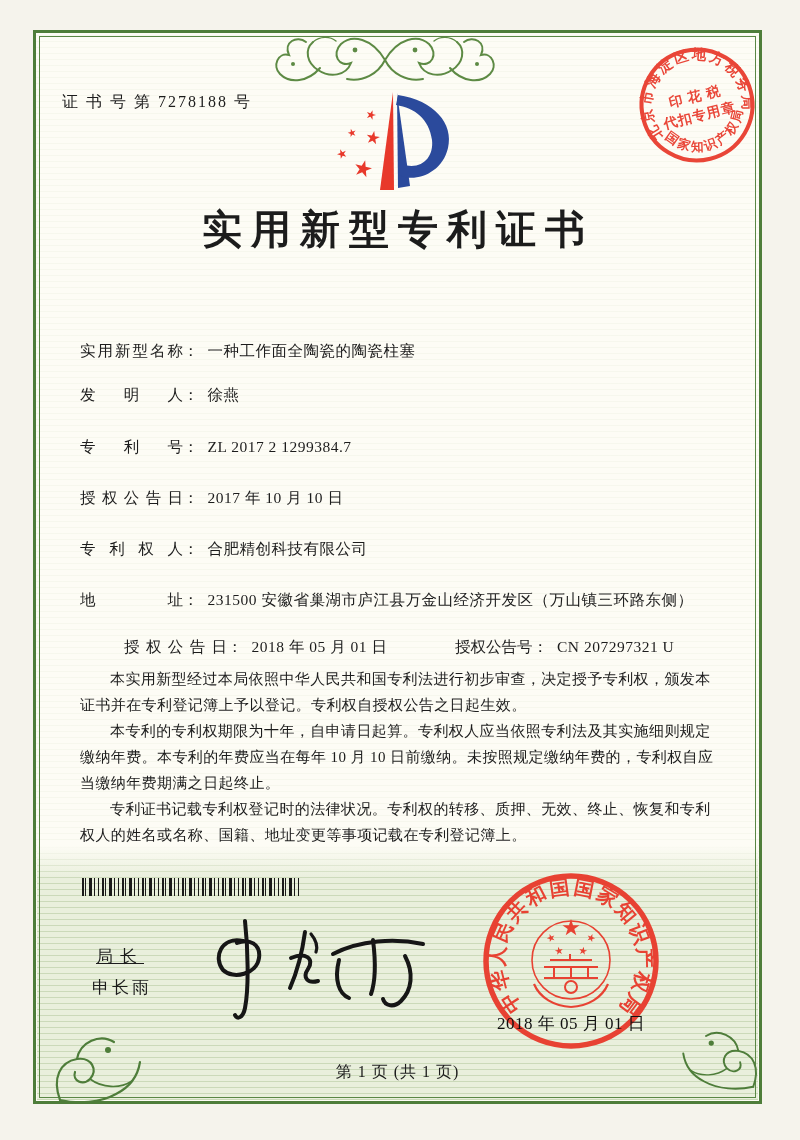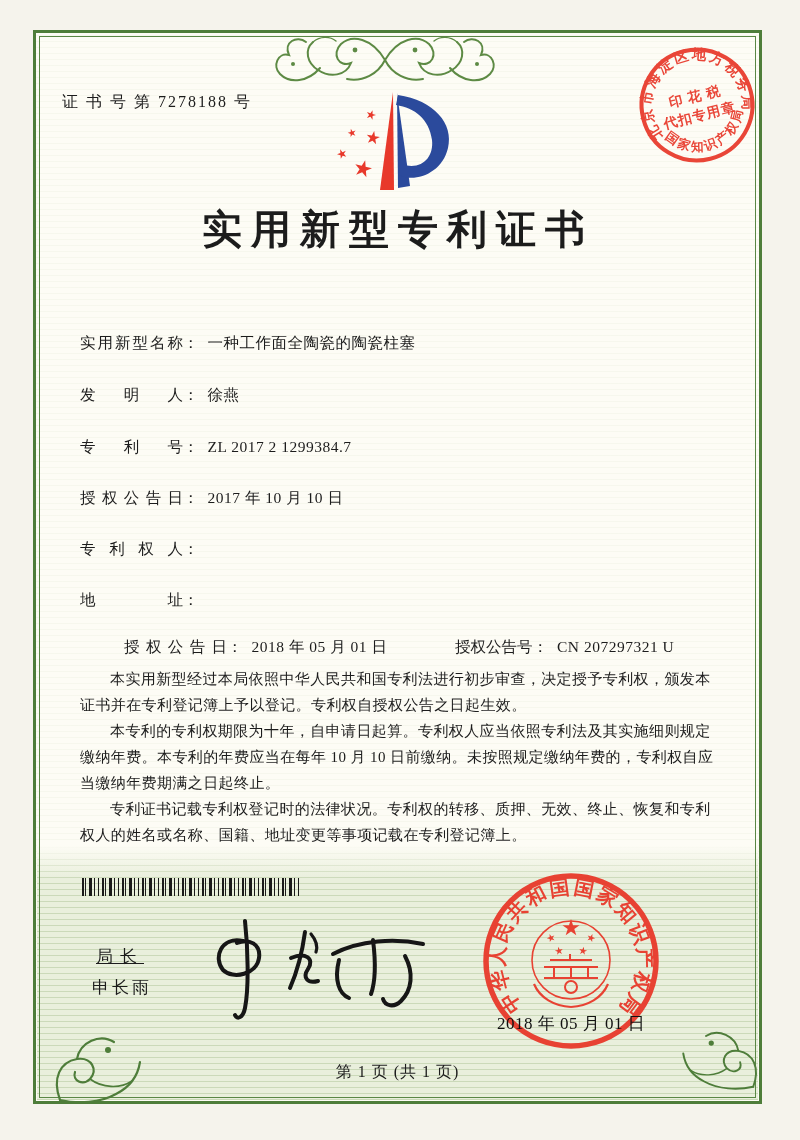--- a/index.html
+++ b/index.html
@@ -114,21 +114,21 @@
     <use href="#star" fill="#e8392b" transform="translate(22,43) scale(4.3) rotate(-16)"></use>
     <use href="#star" fill="#e8392b" transform="translate(43,48) scale(7) rotate(10)"></use>
     <use href="#star" fill="#e8392b" transform="translate(12,64) scale(5) rotate(-22)"></use>
     <use href="#star" fill="#e8392b" transform="translate(33,79) scale(9) rotate(14)"></use>
   </svg>
 </div>
 
 <div class="title">实用新型专利证书</div>
 
 <div class="fields">
-  <div class="frow" style="left:0;top:8px;">
+  <div class="frow" style="left:0;top:16px;">
     <span class="flabel">实用新型名称</span>
       <span class="fcolon">：</span>
     <span class="fvalue">一种工作面全陶瓷的陶瓷柱塞</span>
   </div>
   <div class="frow" style="left:0;top:60px;">
     <span class="flabel">发明人</span>
       <span class="fcolon">：</span>
     <span class="fvalue">徐燕</span>
   </div>
   <div class="frow" style="left:0;top:112px;">
@@ -137,24 +137,26 @@
     <span class="fvalue">ZL 2017 2 1299384.7</span>
   </div>
   <div class="frow" style="left:0;top:163px;">
     <span class="flabel">授权公告日</span>
       <span class="fcolon">：</span>
     <span class="fvalue">2017 年 10 月 10 日</span>
   </div>
   <div class="frow" style="left:0;top:214px;">
     <span class="flabel">专利权人</span>
       <span class="fcolon">：</span>
+    <span class="fvalue">合肥精创科技有限公司</span>
   </div>
   <div class="frow addr" style="left:0;top:265px;">
     <span class="flabel">地址</span>
       <span class="fcolon">：</span>
+    <span class="fvalue">231500 安徽省巢湖市庐江县万金山经济开发区（万山镇三环路东侧）</span>
   </div>
   <div class="frow grant-left">
     <span class="flabel">授权公告日</span>
       <span class="fcolon">：</span>
     <span class="fvalue">2018 年 05 月 01 日</span>
   </div>
   <div class="frow grant-right">
     <span class="flabel">授权公告号</span>
       <span class="fcolon">：</span>
     <span class="fvalue">CN 207297321 U</span>

